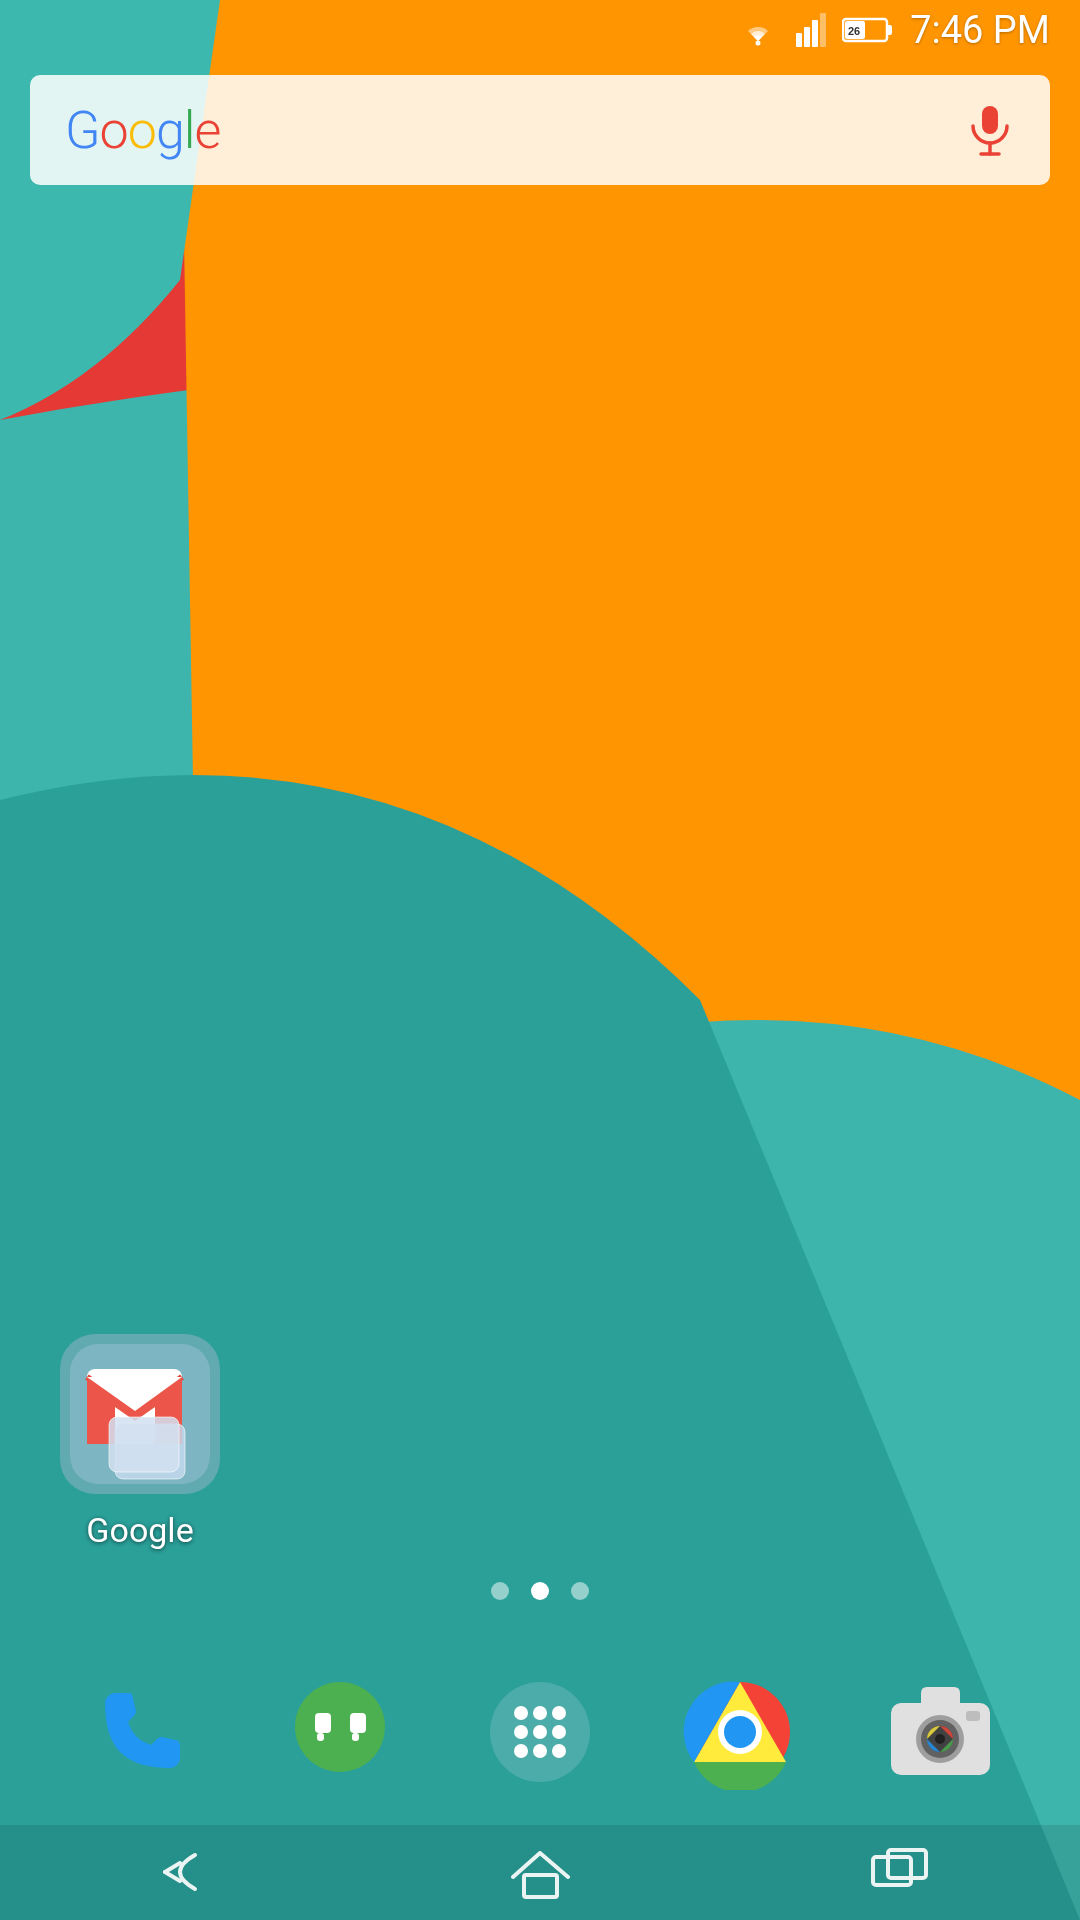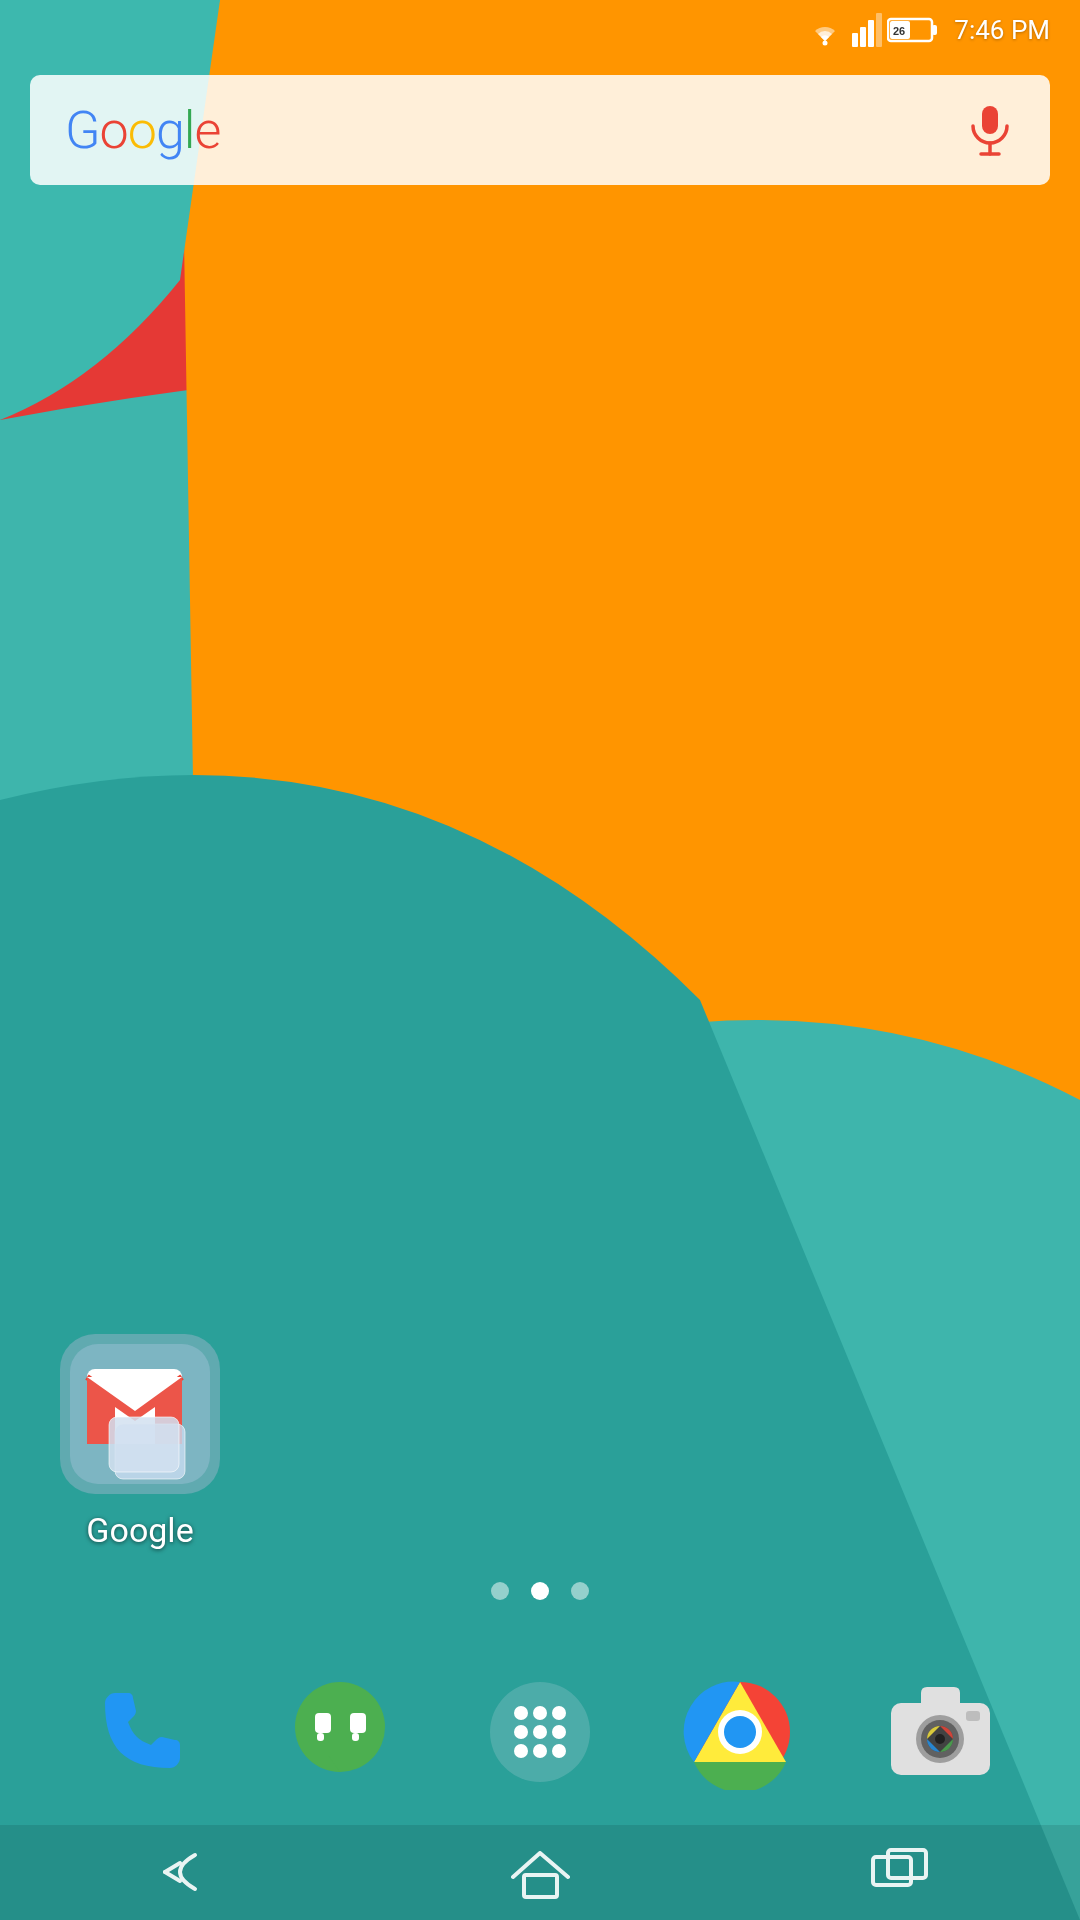--- a/index.html
+++ b/index.html
@@ -35,28 +35,27 @@
       display: flex;
       align-items: center;
       justify-content: flex-end;
       padding: 0 30px;
       z-index: 100;
     }
 
     #status-icons {
       display: flex;
       align-items: center;
-      gap: 5px;
+      gap: 16px;
     }
 
     #time {
       color: white;
-      font-size: 26px;
+      font-size: 38px;
       font-weight: 400;
-      margin-left: 10px;
       text-shadow: 0 1px 3px rgba(0,0,0,0.3);
     }
 
     
     #search-bar {
       position: absolute;
       top: 75px;
       left: 30px;
       right: 30px;
       height: 110px;

